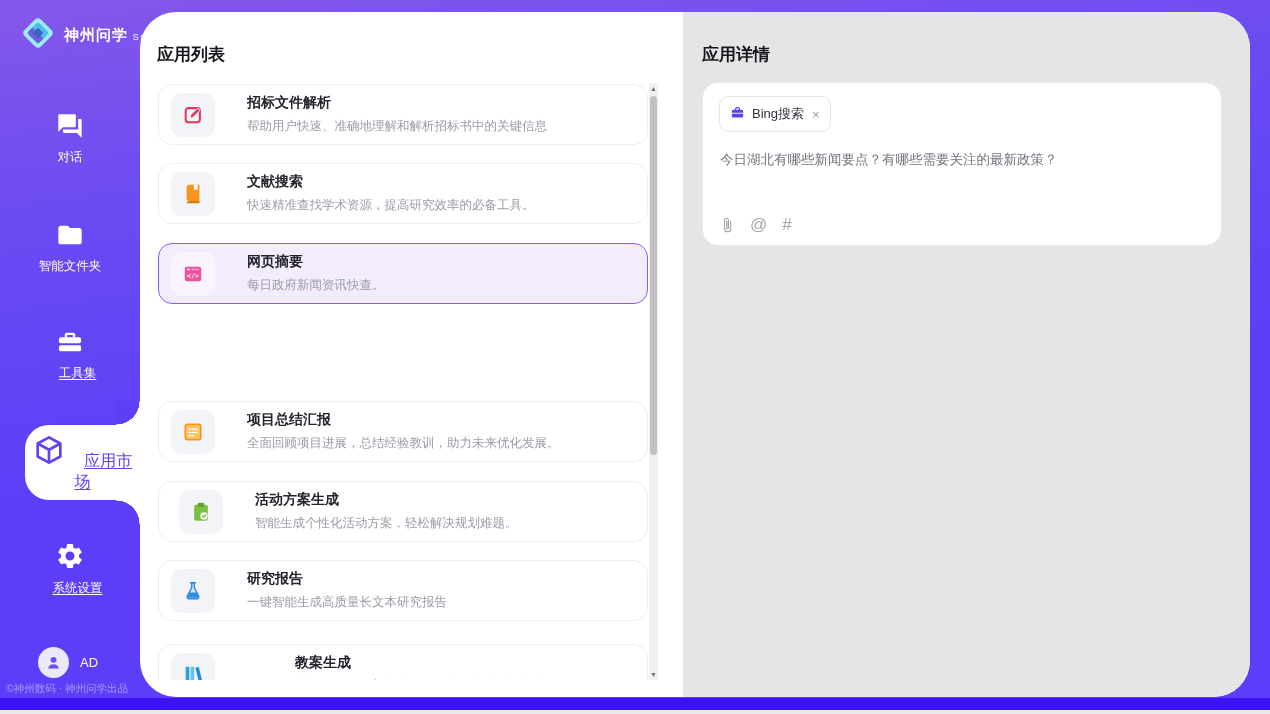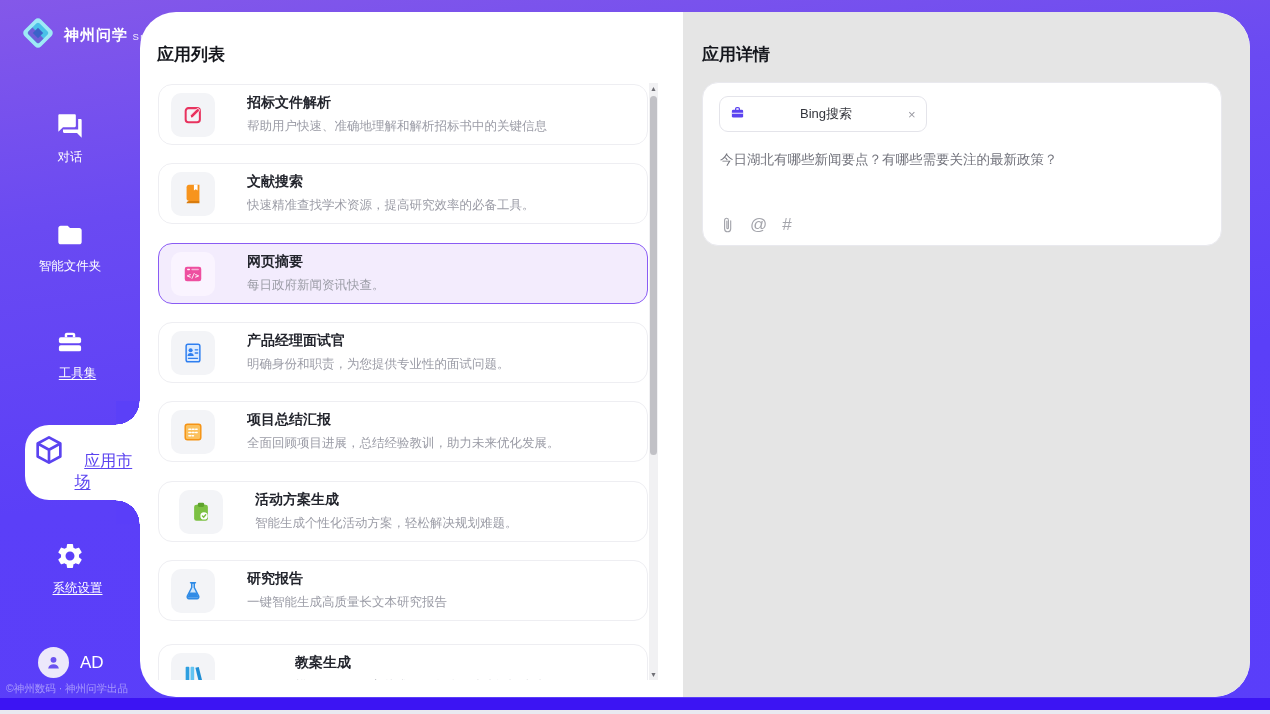--- a/index.html
+++ b/index.html
@@ -28,21 +28,21 @@
   .active-blob { position:absolute; left:25px; top:425px; width:115px; height:75px;
                  background:#fff; border-radius:24px 0 0 24px; text-align:center; cursor:pointer; }
   .active-blob .nav-label { color:#5b43f0; margin-top:3px; }
   .active-blob svg { margin-top:9px; }
   .fillet-top, .fillet-bot { position:absolute; left:116px; width:24px; height:24px; }
   .fillet-top { top:401px; background:radial-gradient(circle 24px at 0 0,   #5b40f8 0 23.4px, #fff 23.6px); }
   .fillet-bot { top:500px; background:radial-gradient(circle 24px at 0 100%,#5a3ef9 0 23.4px, #fff 23.6px); }
 
   .user-row { position:absolute; left:38px; top:647px; display:flex; align-items:center; cursor:pointer; }
   .avatar { width:31px; height:31px; border-radius:50%; background:#ece8fb; display:flex; align-items:center; justify-content:center; }
-  .user-name { color:#fff; font-size:17px; margin-left:11px; }
+  .user-name { color:#fff; font-size:13px; margin-left:11px; }
   .copyright { position:absolute; left:6px; top:682px; width:160px; color:rgba(255,255,255,.45);
                font-size:10.5px; white-space:nowrap; }
 
   
   .content { position:absolute; left:140px; top:12px; width:1110px; height:685px;
              background:#fff; border-radius:36px; overflow:hidden; }
 
   .panel-title { position:absolute; font-size:17px; font-weight:700; color:#15171d; }
 
   
@@ -68,21 +68,21 @@
   .scroll-up { top:0; } .scroll-down { bottom:0; }
   .scroll-thumb { position:absolute; left:1px; top:13px; width:7px; height:359px;
                   background:#c1c1c6; border-radius:4px; cursor:pointer; }
 
   
   .detail-panel { position:absolute; left:543px; top:0; width:567px; height:685px;
                   background:#e5e5e5; border-radius:0 36px 36px 0; }
   .detail-card { position:absolute; left:19px; top:70px; width:520px; height:164px;
                  background:#fff; border:1px solid #e9e9ee; border-radius:16px; }
   .chip { position:absolute; left:16px; top:13px; height:31px; display:inline-flex; align-items:center;
-          background:#fff; border:1px solid #e4e4ea; border-radius:9px; padding:17px 10px; cursor:default;gap:48px; }
+          background:#fff; border:1px solid #e4e4ea; border-radius:9px; padding:17px 10px; cursor:default; }
   .chip-label { font-size:13px; color:#32343b; margin-left:7px; }
   .chip-close { font-size:13px; color:#9a9aa3; margin-left:8px; cursor:pointer; }
   .detail-input { position:absolute; left:17px; top:68px; width:480px; font-size:13.5px; color:#72737c; cursor:text; }
   .attach-row { position:absolute; left:16px; top:132px; display:flex; align-items:center; color:#a3a4ab; }
   .attach-row .sym { font-size:17px; margin-right:15px; cursor:pointer; }
   .attach-row .clip { margin-right:14px; cursor:pointer; display:flex; }
 
   
   .bottom-bar   { position:absolute; left:0; top:698px; width:1270px; height:12px; background:#3c14f3; }
   .bottom-strip { position:absolute; left:0; top:710px; width:1270px; height:4px; background:#e9e9f0; }
@@ -213,34 +213,20 @@
             <rect x="10.2" y="6.2" width="8.3" height="1.7" rx=".8" fill="#fff" opacity=".55"></rect>
             <text x="12" y="16.8" font-size="7.5" font-weight="bold" fill="#fff" text-anchor="middle" font-family="monospace">&lt;/&gt;</text>
           </svg>
         </span>
         <span class="card-texts">
           <div class="card-name">网页摘要</div>
           <div class="card-desc">每日政府新闻资讯快查。</div>
         </span>
       </div>
 
-      <div class="card c3">
-        <span class="tile">
-          <svg width="22" height="22" viewBox="0 0 24 24">
-            <rect x="4.5" y="2.5" width="15" height="19" rx="2" fill="#dbeafe" stroke="#2f7ff0" stroke-width="1.6"></rect>
-            <circle cx="9.4" cy="9" r="2.2" fill="#2f7ff0"></circle>
-            <path d="M6 15.2c0-1.9 1.5-3.2 3.4-3.2s3.4 1.3 3.4 3.2z" fill="#2f7ff0"></path>
-            <path d="M14.4 8.5h2.8M14.4 12h2.8M7 17.8h10" stroke="#2f7ff0" stroke-width="1.4" stroke-linecap="round"></path>
-          </svg>
-        </span>
-        <span class="card-texts">
-          <div class="card-name">产品经理面试官</div>
-          <div class="card-desc">明确身份和职责，为您提供专业性的面试问题。</div>
-        </span>
-      </div>
 
       <div class="card c4">
         <span class="tile">
           <svg width="22" height="22" viewBox="0 0 24 24">
             <rect x="3.5" y="3.5" width="17" height="17" rx="2.5" fill="#fbc15e" stroke="#f59315" stroke-width="1.6"></rect>
             <path d="M7.5 9h9M7.5 12.5h9M7.5 16h5" stroke="#fff" stroke-width="1.6" stroke-dasharray="2 1.7" stroke-linecap="round"></path>
           </svg>
         </span>
         <span class="card-texts">
           <div class="card-name">项目总结汇报</div>

